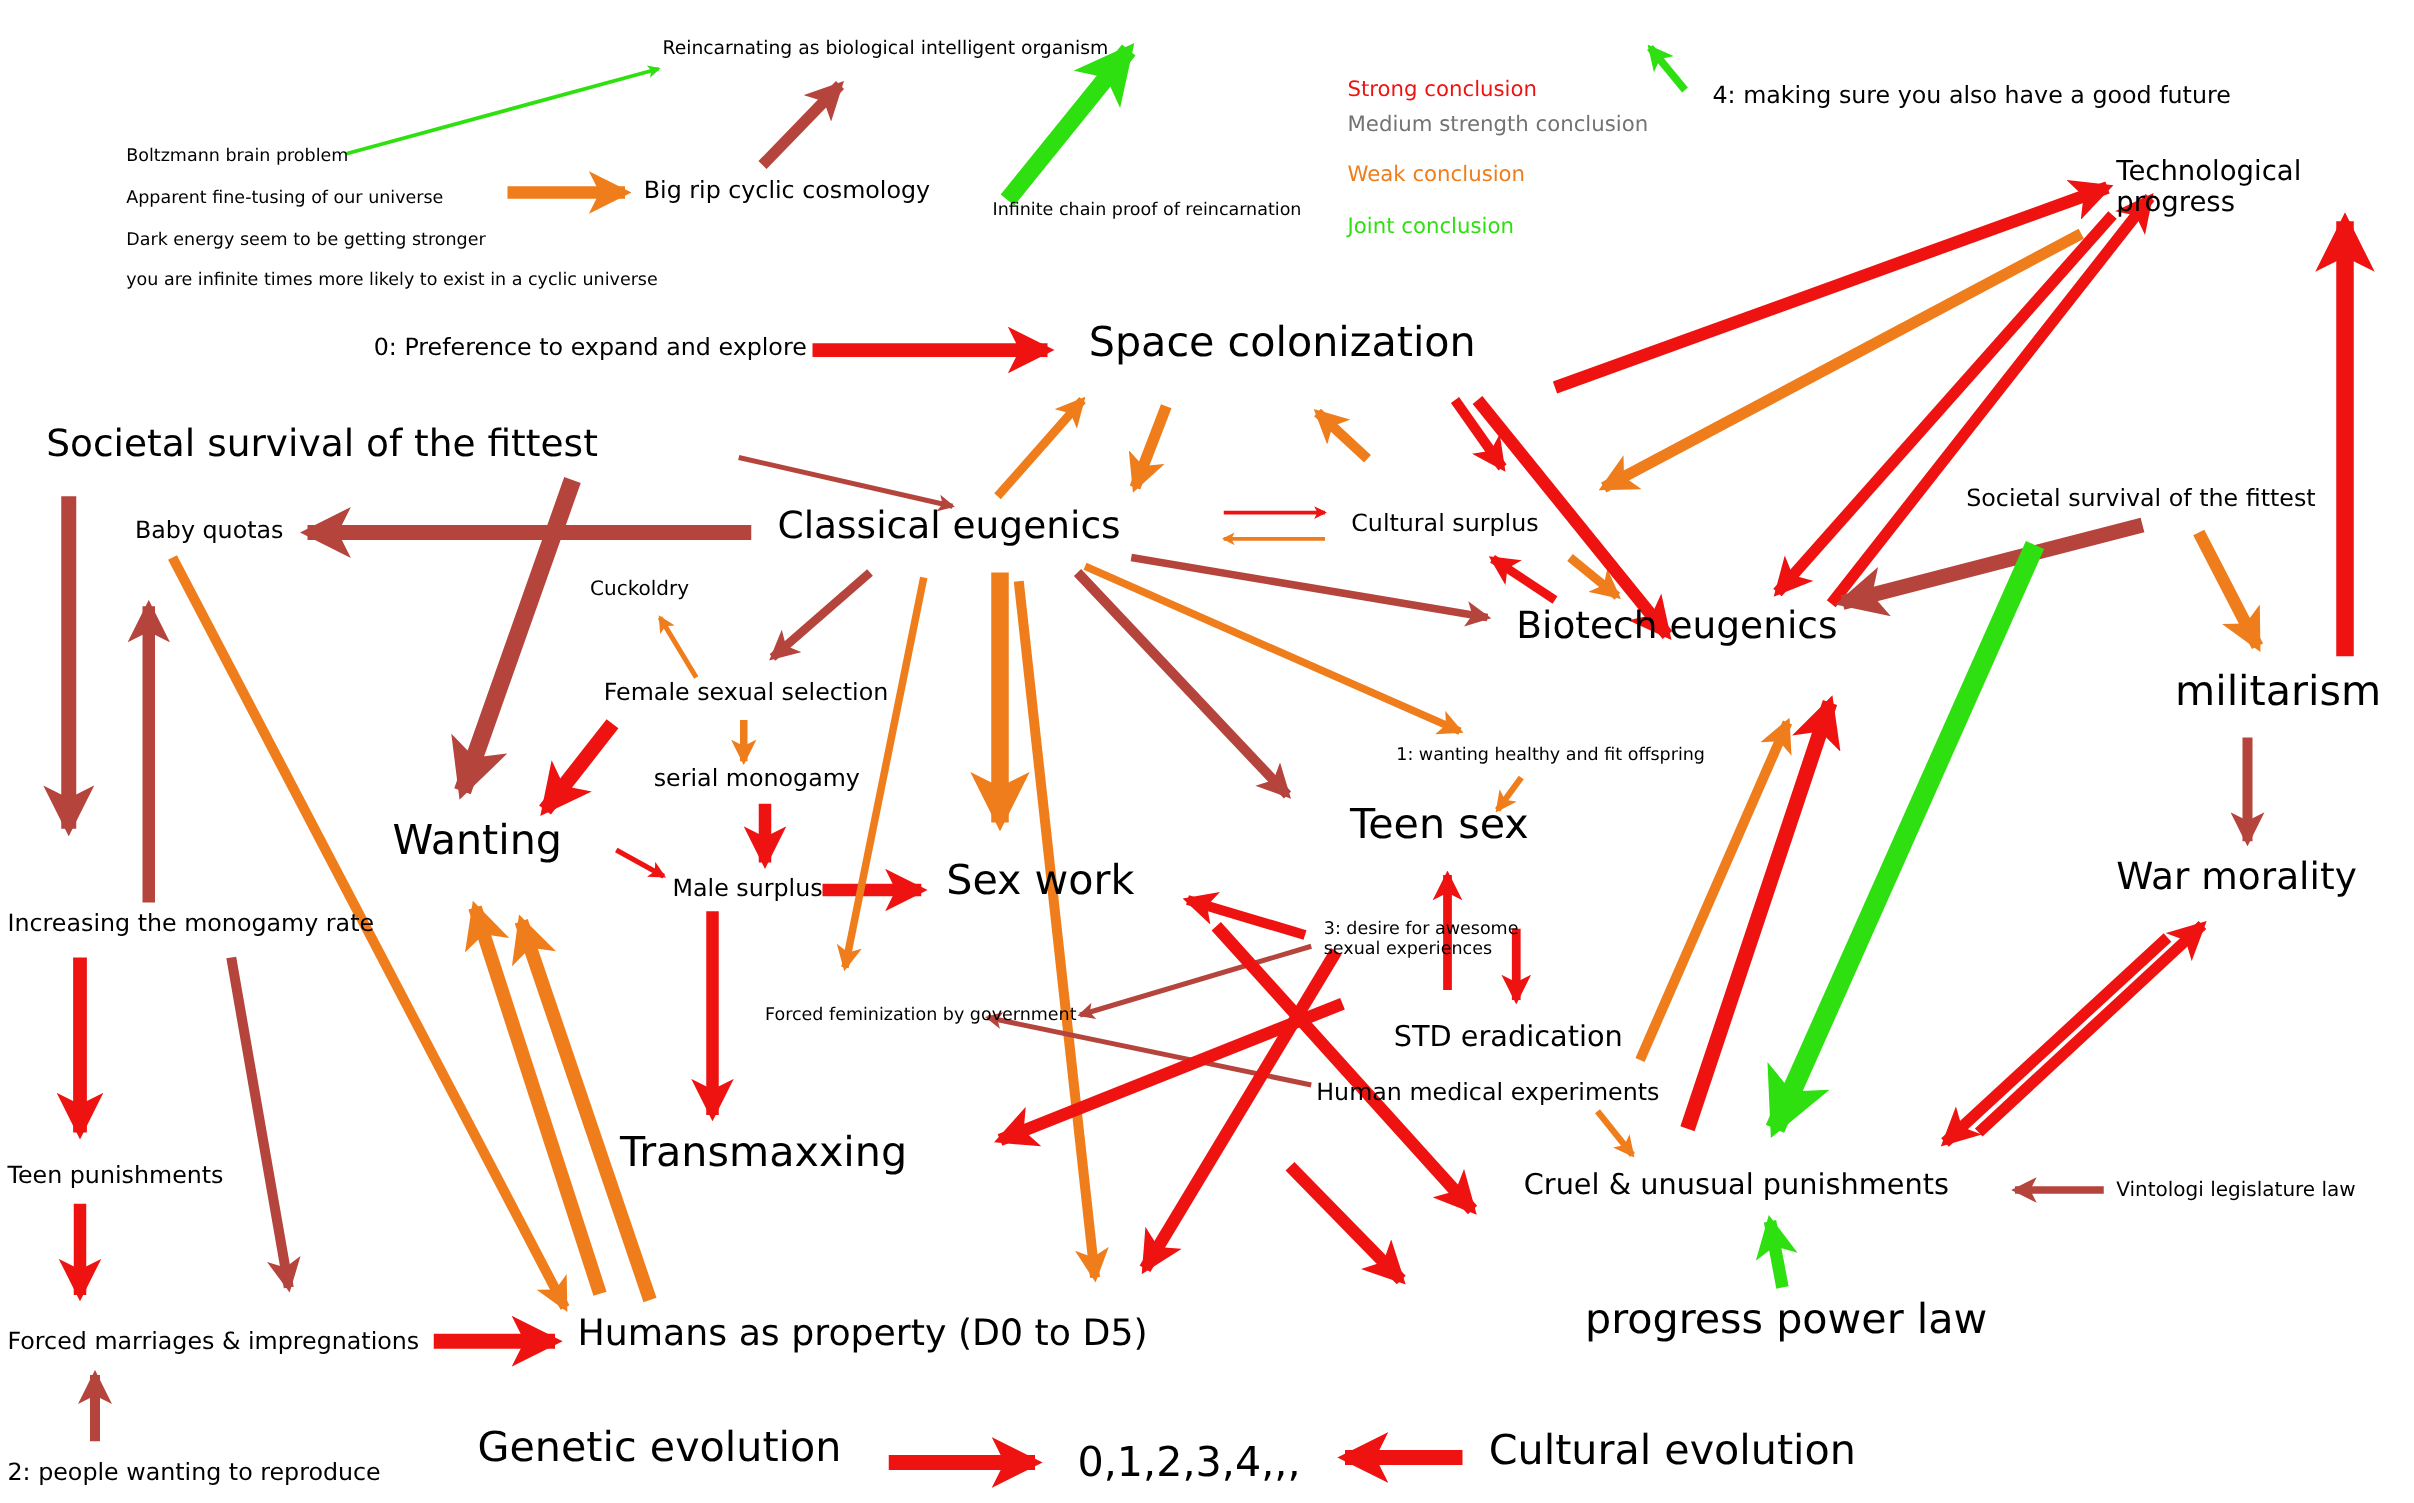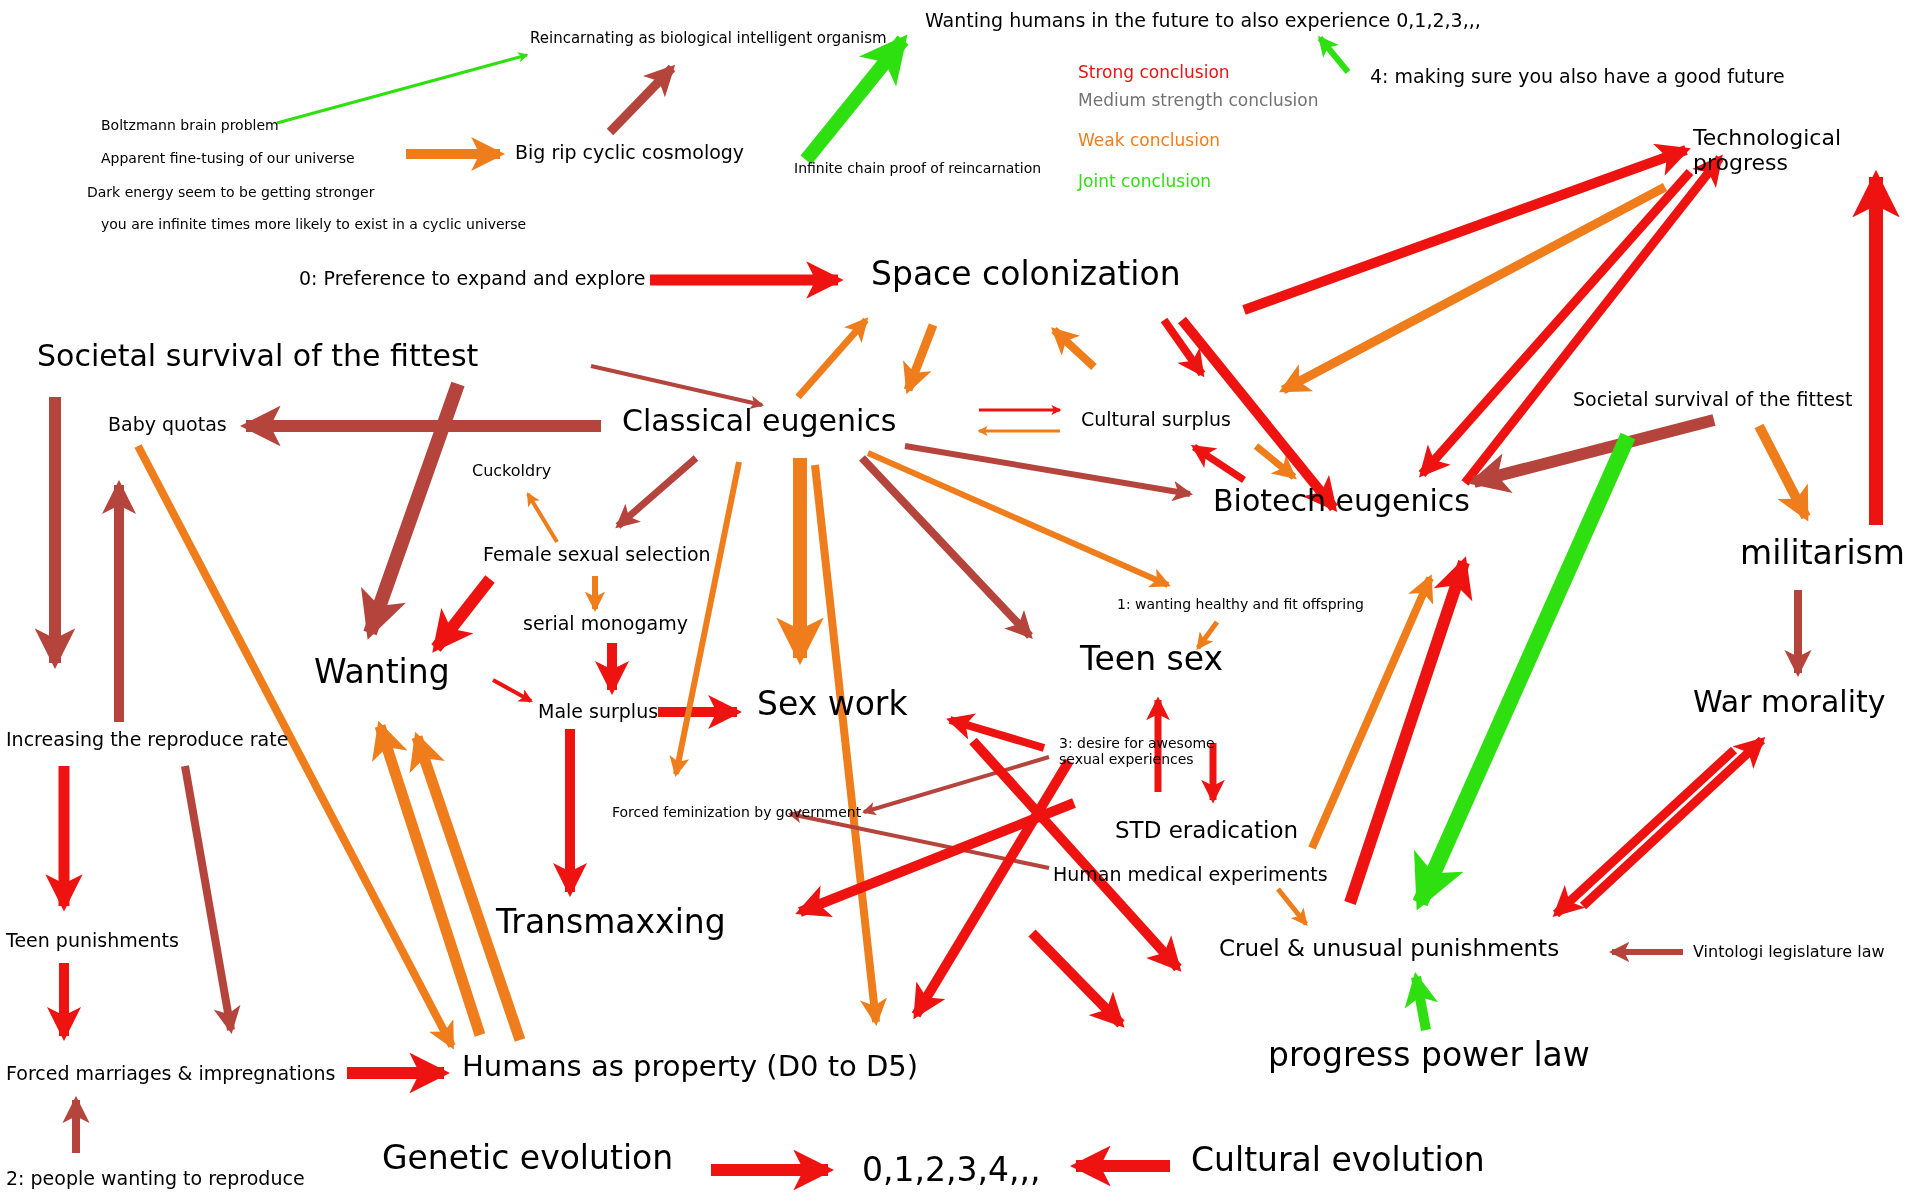--- a/index.html
+++ b/index.html
@@ -104,29 +104,28 @@
       <line x1="1032" y1="933" x2="1121" y2="1024" stroke="#ee1311" stroke-width="10" marker-end="url(#arrow-strong)"></line>
       <line x1="1278" y1="889" x2="1306" y2="924" stroke="#ef7d1b" stroke-width="5" marker-end="url(#arrow-weak)"></line>
       <line x1="480" y1="1035" x2="380" y2="726" stroke="#ef7d1b" stroke-width="11" marker-end="url(#arrow-weak)"></line>
       <line x1="520" y1="1040" x2="417" y2="737" stroke="#ef7d1b" stroke-width="11" marker-end="url(#arrow-weak)"></line>
       <line x1="711" y1="1170" x2="828" y2="1170" stroke="#ee1311" stroke-width="12" marker-end="url(#arrow-strong)"></line>
       <line x1="1170" y1="1166" x2="1076" y2="1166" stroke="#ee1311" stroke-width="12" marker-end="url(#arrow-strong)"></line>
       <line x1="1182" y1="320" x2="1334" y2="508" stroke="#ee1311" stroke-width="10" marker-end="url(#arrow-strong)"></line>
     </svg>
   <div class="nodes-layer">
       <div class="node" style="left: 530px; top: 30px; font-size: 15px;">Reincarnating as biological intelligent organism</div>
-      <div class="node" style="left: 925px; top: 10px; font-size: 19px;">Wanting humans in the future to also experience 0,1,2,3,,,</div>
       <div class="node" style="left: 1370px; top: 66px; font-size: 19px;">4: making sure you also have a good future</div>
       <div class="node" style="left: 1078px; top: 63px; font-size: 17px; color: rgb(238, 19, 17);">Strong conclusion</div>
       <div class="node" style="left: 1078px; top: 91px; font-size: 17px; color: #737373;">Medium strength conclusion</div>
       <div class="node" style="left: 1078px; top: 131px; font-size: 17px; color: rgb(239, 125, 27);">Weak conclusion</div>
       <div class="node" style="left: 1078px; top: 172px; font-size: 17px; color: rgb(46, 224, 15);">Joint conclusion</div>
       <div class="node" style="left: 101px; top: 118px; font-size: 14px;">Boltzmann brain problem</div>
       <div class="node" style="left: 101px; top: 151px; font-size: 14px;">Apparent fine-tusing of our universe</div>
-      <div class="node" style="left: 87px; top: 185px; font-size: 14px;">Dark energy seem to be getting stronger</div>
+      <div class="node" style="left: 101px; top: 185px; font-size: 14px;">Dark energy seem to be getting stronger</div>
       <div class="node" style="left: 101px; top: 217px; font-size: 14px;">you are infinite times more likely to exist in a cyclic universe</div>
       <div class="node" style="left: 515px; top: 142px; font-size: 19px;">Big rip cyclic cosmology</div>
       <div class="node" style="left: 794px; top: 161px; font-size: 14px;">Infinite chain proof of reincarnation</div>
       <div class="node" style="left: 1693px; top: 126px; font-size: 22px;">Technological progress</div>
       <div class="node" style="left: 299px; top: 268px; font-size: 19px;">0: Preference to expand and explore</div>
       <div class="node" style="left: 871px; top: 256px; font-size: 33px;">Space colonization</div>
       <div class="node" style="left: 37px; top: 339px; font-size: 30px;">Societal survival of the fittest</div>
       <div class="node" style="left: 108px; top: 414px; font-size: 19px;">Baby quotas</div>
       <div class="node" style="left: 622px; top: 404px; font-size: 30px;">Classical eugenics</div>
       <div class="node" style="left: 1081px; top: 409px; font-size: 19px;">Cultural surplus</div>
@@ -135,21 +134,21 @@
       <div class="node" style="left: 1213px; top: 484px; font-size: 30px;">Biotech eugenics</div>
       <div class="node" style="left: 483px; top: 544px; font-size: 19px;">Female sexual selection</div>
       <div class="node" style="left: 1740px; top: 535px; font-size: 33px;">militarism</div>
       <div class="node" style="left: 523px; top: 613px; font-size: 19px;">serial monogamy</div>
       <div class="node" style="left: 1117px; top: 597px; font-size: 14px;">1: wanting healthy and fit offspring</div>
       <div class="node" style="left: 1080px; top: 641px; font-size: 33px;">Teen sex</div>
       <div class="node" style="left: 314px; top: 654px; font-size: 33px;">Wanting</div>
       <div class="node" style="left: 538px; top: 701px; font-size: 19px;">Male surplus</div>
       <div class="node" style="left: 757px; top: 686px; font-size: 33px;">Sex work</div>
       <div class="node" style="left: 1693px; top: 685px; font-size: 30px;">War morality</div>
-      <div class="node" style="left: 6px; top: 729px; font-size: 19px;">Increasing the reproduce rate</div>
+      <div class="node" style="left: 6px; top: 729px; font-size: 19px;">Increasing the monogamy rate</div>
       <div class="node" style="left: 1059px; top: 736px; font-size: 14px;">3: desire for awesome
 sexual experiences</div>
       <div class="node" style="left: 612px; top: 805px; font-size: 14px;">Forced feminization by government</div>
       <div class="node" style="left: 1115px; top: 818px; font-size: 23px;">STD eradication</div>
       <div class="node" style="left: 1053px; top: 864px; font-size: 19px;">Human medical experiments</div>
       <div class="node" style="left: 6px; top: 930px; font-size: 19px;">Teen punishments</div>
       <div class="node" style="left: 496px; top: 904px; font-size: 33px;">Transmaxxing</div>
       <div class="node" style="left: 1219px; top: 936px; font-size: 23px;">Cruel &amp; unusual punishments</div>
       <div class="node" style="left: 1693px; top: 943px; font-size: 16px;">Vintologi legislature law</div>
       <div class="node" style="left: 6px; top: 1063px; font-size: 19px;">Forced marriages &amp; impregnations</div>

